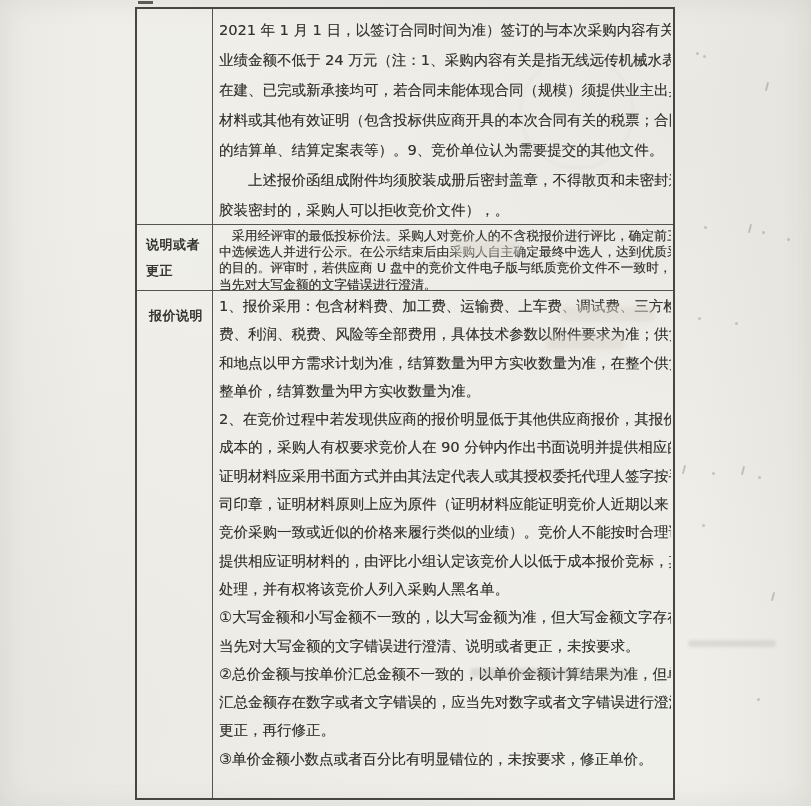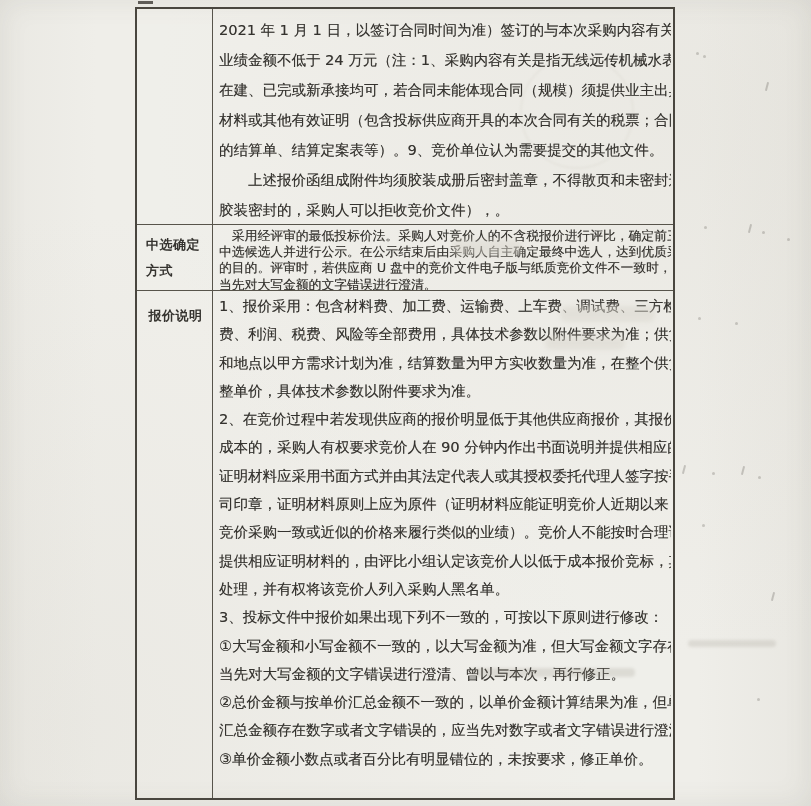--- a/index.html
+++ b/index.html
@@ -24,21 +24,21 @@
   }
   .trow{display:flex;box-sizing:border-box;}
   .trow + .trow{border-top:1.6px solid #57544b;}
   .lcell{
     width:76px;flex:0 0 76px;border-right:1.6px solid #57544b;
     box-sizing:border-box;display:flex;flex-direction:column;
     font-weight:bold;font-size:13px;letter-spacing:.5px;line-height:26px;
     padding-left:9px;overflow:hidden;
   }
   .lcell.center{justify-content:center;}
-  .lcell.top{justify-content:flex-start;padding-top:12px;padding-left:2px;align-items:center;}
+  .lcell.top{justify-content:flex-start;padding-top:12px;padding-left:12px;}
   .ccell{flex:1;box-sizing:border-box;overflow:hidden;padding-left:6px;padding-right:2px;}
   .ln{white-space:nowrap;overflow:hidden;
       text-shadow:.3px .3px .5px rgba(52,49,44,.5);}
 
   .r1 .ln{font-size:14.5px;line-height:30px;}
   .r1{padding-top:6px;}
   .r2 .ln{font-size:12.8px;line-height:16.2px;}
   .r2{padding-top:3px;}
   .r3 .ln{font-size:14.5px;line-height:28.3px;}
   .r3{padding-top:1px;}
@@ -67,51 +67,51 @@
       <div class="ln">在建、已完或新承接均可，若合同未能体现合同（规模）须提供业主出具的相关证明</div>
       <div class="ln">材料或其他有效证明（包含投标供应商开具的本次合同有关的税票；合同双方经盖章</div>
       <div class="ln">的结算单、结算定案表等）。9、竞价单位认为需要提交的其他文件。</div>
       <div class="ln">　　上述报价函组成附件均须胶装成册后密封盖章，不得散页和未密封递交，未按要求</div>
       <div class="ln">胶装密封的，采购人可以拒收竞价文件），。</div>
     </div>
   </div>
 
   <div class="trow" style="height:66px">
     <div class="lcell center">
-      <div>中选确定方式</div>
+      <div>说明或者更正</div>
     </div>
     <div class="ccell r2">
       <div class="ln">　采用经评审的最低投标价法。采购人对竞价人的不含税报价进行评比，确定前三名</div>
       <div class="ln">中选候选人并进行公示。在公示结束后由采购人自主确定最终中选人，达到优质采购</div>
       <div class="ln">的目的。评审时，若供应商 U 盘中的竞价文件电子版与纸质竞价文件不一致时，按照</div>
       <div class="ln">当先对大写金额的文字错误进行澄清。</div>
     </div>
   </div>
 
   <div class="trow" style="flex:1">
     <div class="lcell top">
       <div>报价说明</div>
     </div>
     <div class="ccell r3">
       <div class="ln">1、报价采用：包含材料费、加工费、运输费、上车费、调试费、三方检测费、管理</div>
       <div class="ln">费、利润、税费、风险等全部费用，具体技术参数以附件要求为准；供货数量、时间</div>
       <div class="ln">和地点以甲方需求计划为准，结算数量为甲方实收数量为准，在整个供货期内均不调</div>
-      <div class="ln">整单价，具体技术参数以附件要求为准。</div>
+      <div class="ln">整单价，结算数量为甲方实收数量为准。</div>
       <div class="ln">2、在竞价过程中若发现供应商的报价明显低于其他供应商报价，其报价可能低于其</div>
       <div class="ln">成本的，采购人有权要求竞价人在 90 分钟内作出书面说明并提供相应的证明材料，</div>
       <div class="ln">证明材料应采用书面方式并由其法定代表人或其授权委托代理人签字按手印或盖公</div>
       <div class="ln">司印章，证明材料原则上应为原件（证明材料应能证明竞价人近期以来，曾以与本次</div>
       <div class="ln">竞价采购一致或近似的价格来履行类似的业绩）。竞价人不能按时合理说明或者不能</div>
       <div class="ln">提供相应证明材料的，由评比小组认定该竞价人以低于成本报价竞标，其报价作无效</div>
       <div class="ln">处理，并有权将该竞价人列入采购人黑名单。</div>
-      <div class="ln">3、投标文件中报价如果出现下列不一致的，可按以下原则进行修改：</div>
       <div class="ln">①大写金额和小写金额不一致的，以大写金额为准，但大写金额文字存在错误的，应</div>
-      <div class="ln">当先对大写金额的文字错误进行澄清、曾以与本次，再行修正。</div>
+      <div class="ln">当先对大写金额的文字错误进行澄清、说明或者更正，未按要求。</div>
       <div class="ln">②总价金额与按单价汇总金额不一致的，以单价金额计算结果为准，但单价或者单价</div>
       <div class="ln">汇总金额存在数字或者文字错误的，应当先对数字或者文字错误进行澄清、说明或者</div>
+      <div class="ln">更正，再行修正。</div>
       <div class="ln">③单价金额小数点或者百分比有明显错位的，未按要求，修正单价。</div>
     </div>
   </div>
 </div>
 
 <span class="art dash" style="left:138px;top:1px;width:15px;height:3px"></span>
 <span class="art dot" style="left:696px;top:52px"></span>
 <span class="art dot" style="left:703px;top:55px"></span>
 <span class="art tick" style="left:766px;top:82px"></span>
 <span class="art dot" style="left:704px;top:226px"></span>

